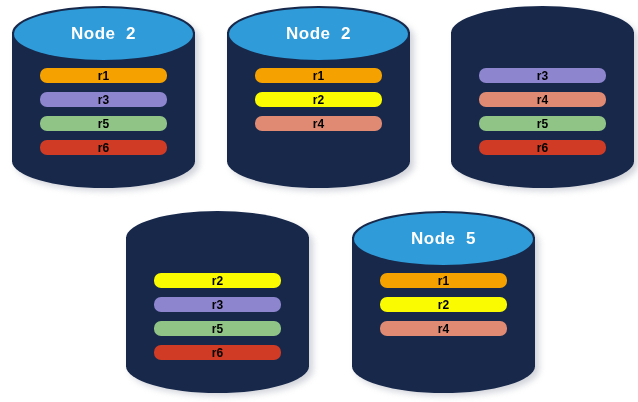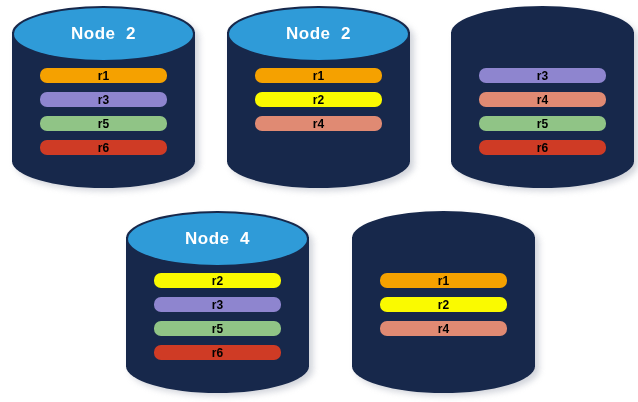--- a/index.html
+++ b/index.html
@@ -149,32 +149,32 @@
       <div class="records">
         <div class="record" style="background: rgb(142, 133, 207); color: rgb(0, 0, 0);">r3</div>
         <div class="record" style="background: rgb(224, 138, 115); color: rgb(0, 0, 0);">r4</div>
         <div class="record" style="background: rgb(144, 196, 134); color: rgb(0, 0, 0);">r5</div>
         <div class="record" style="background: rgb(207, 59, 37); color: rgb(0, 0, 0);">r6</div>
       </div>
     </div>
     <div class="node" style="left: 126px; top: 211px;">
       <div class="node-shadow"></div>
       <div class="node-body" style="background: rgb(23, 40, 75);"></div>
-      <div class="node-top" style="background: rgb(47, 155, 216);">
-        <div class="node-title" style="color: rgb(255, 255, 255);">Node  4</div>
-      </div>
       <div class="records">
         <div class="record" style="background: rgb(250, 250, 0); color: rgb(0, 0, 0);">r2</div>
         <div class="record" style="background: rgb(142, 133, 207); color: rgb(0, 0, 0);">r3</div>
         <div class="record" style="background: rgb(144, 196, 134); color: rgb(0, 0, 0);">r5</div>
         <div class="record" style="background: rgb(207, 59, 37); color: rgb(0, 0, 0);">r6</div>
       </div>
     </div>
     <div class="node" style="left: 352px; top: 211px;">
       <div class="node-shadow"></div>
       <div class="node-body" style="background: rgb(23, 40, 75);"></div>
+      <div class="node-top" style="background: rgb(47, 155, 216);">
+        <div class="node-title" style="color: rgb(255, 255, 255);">Node  5</div>
+      </div>
       <div class="records">
         <div class="record" style="background: rgb(245, 161, 0); color: rgb(0, 0, 0);">r1</div>
         <div class="record" style="background: rgb(250, 250, 0); color: rgb(0, 0, 0);">r2</div>
         <div class="record" style="background: rgb(224, 138, 115); color: rgb(0, 0, 0);">r4</div>
       </div>
     </div>
   </div>
 
 </body></html>

